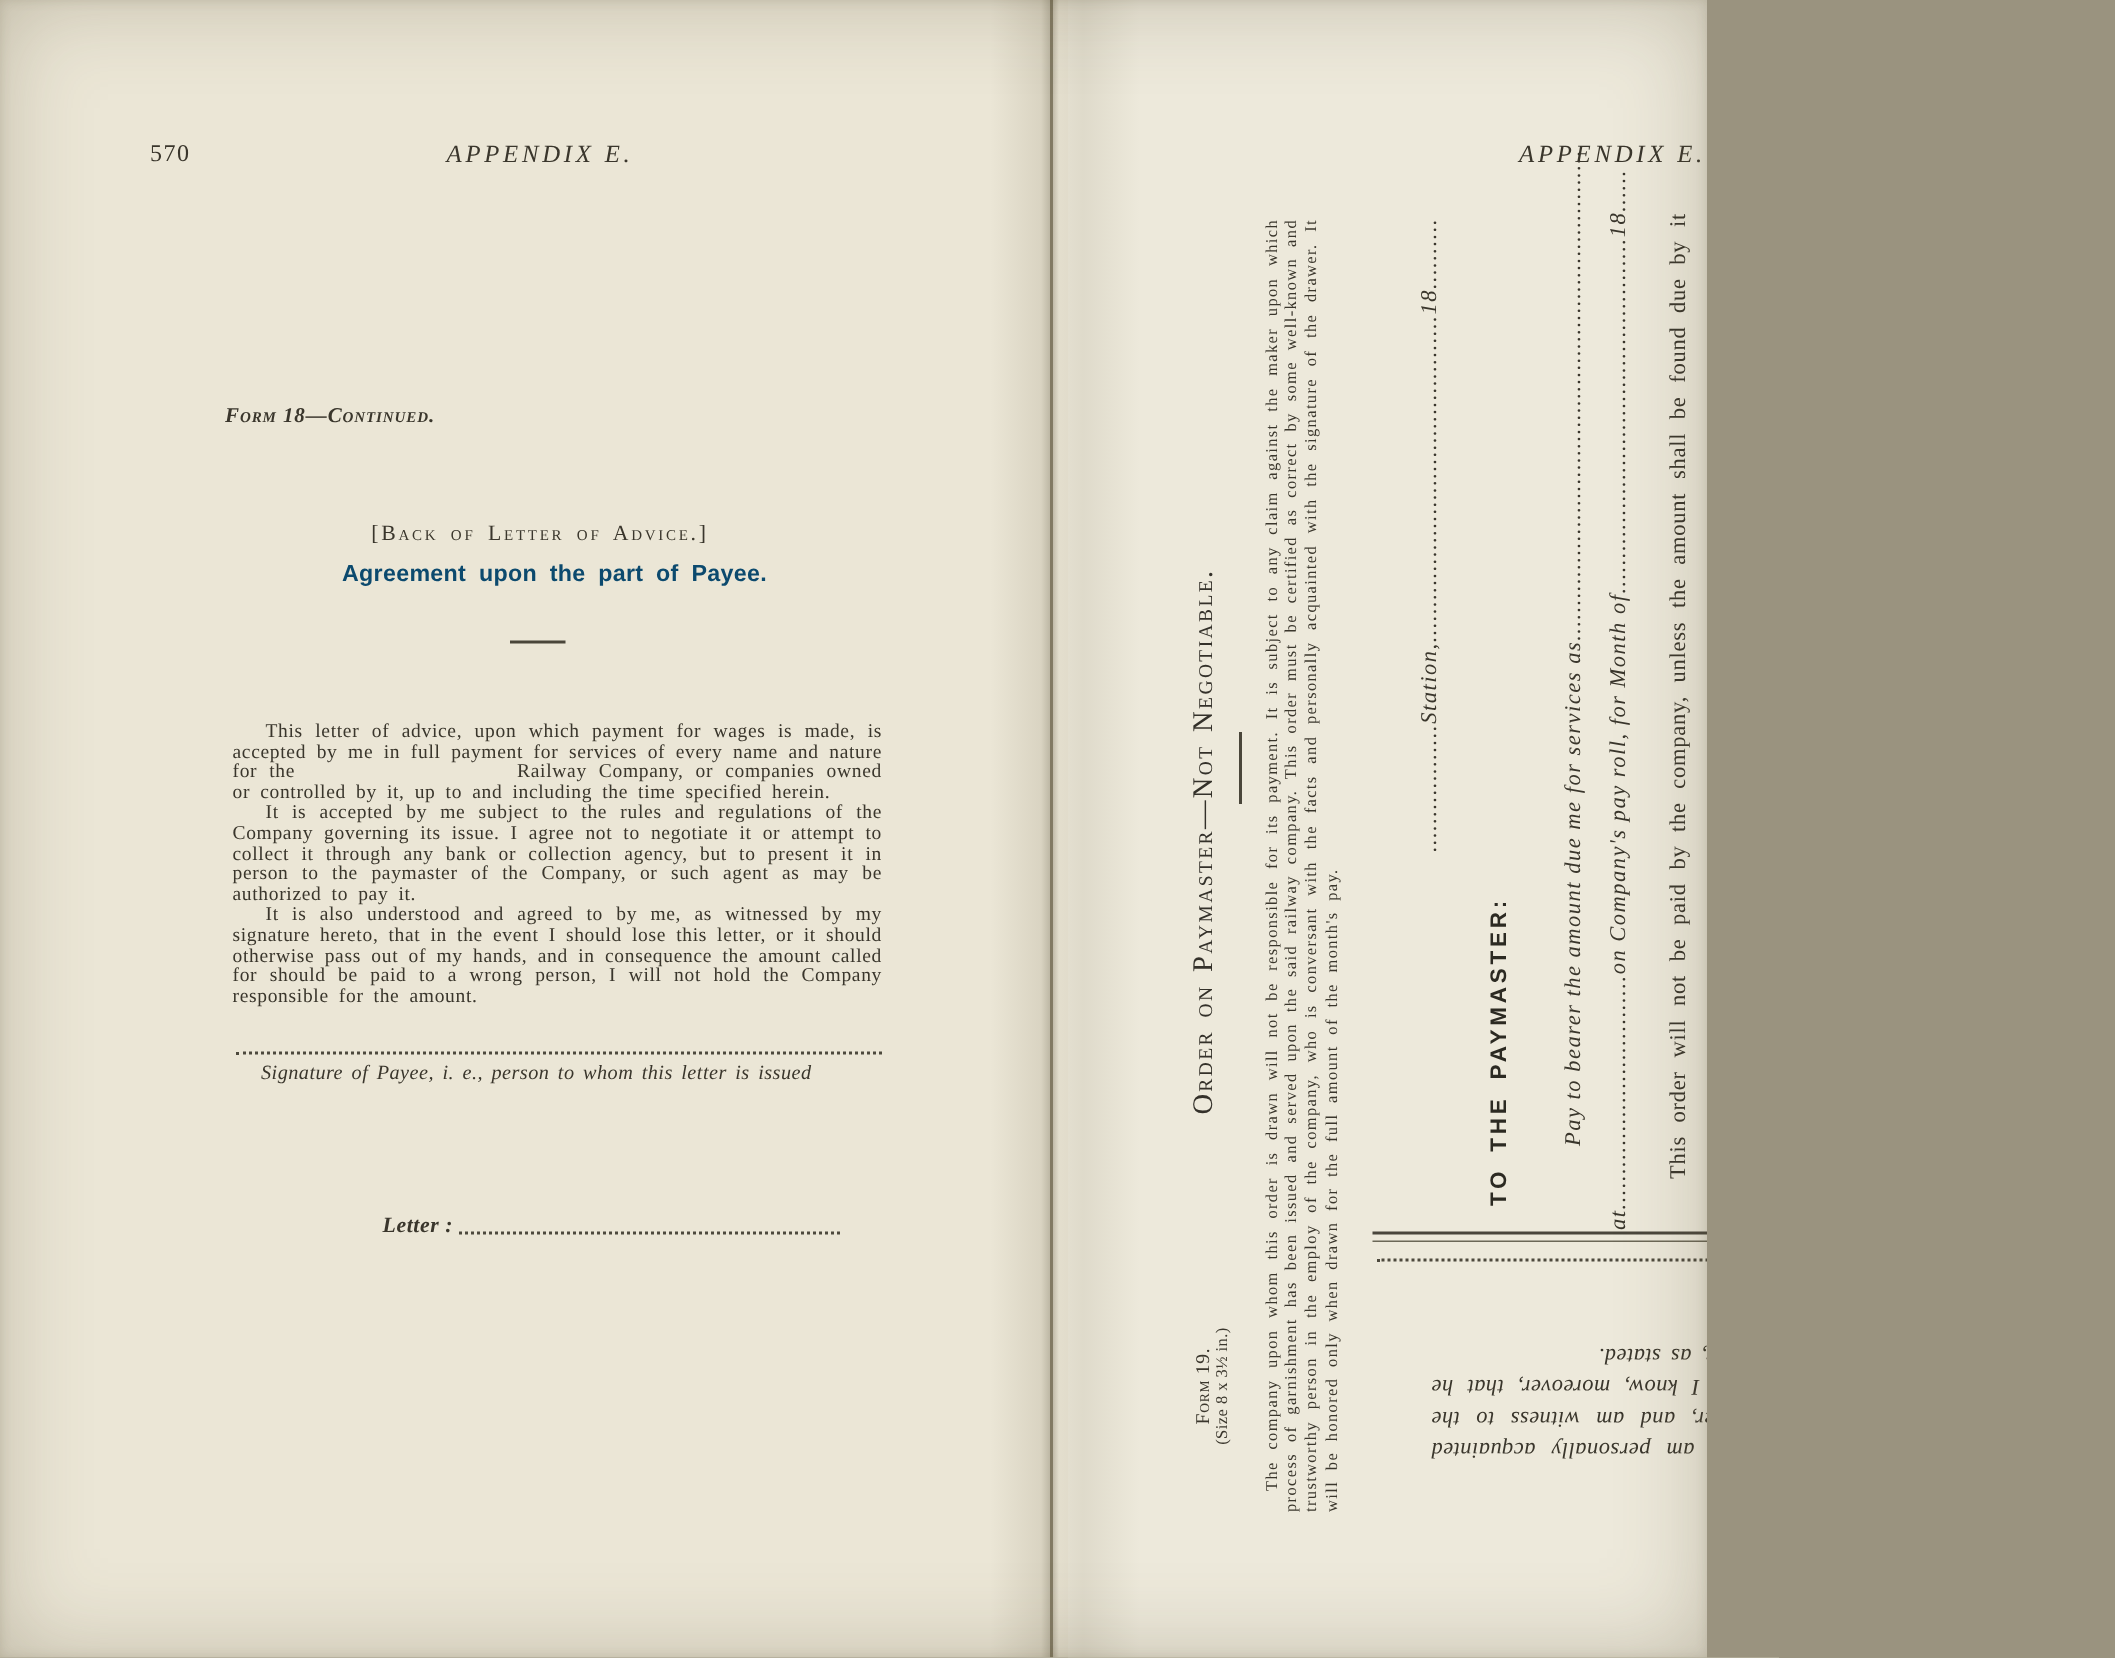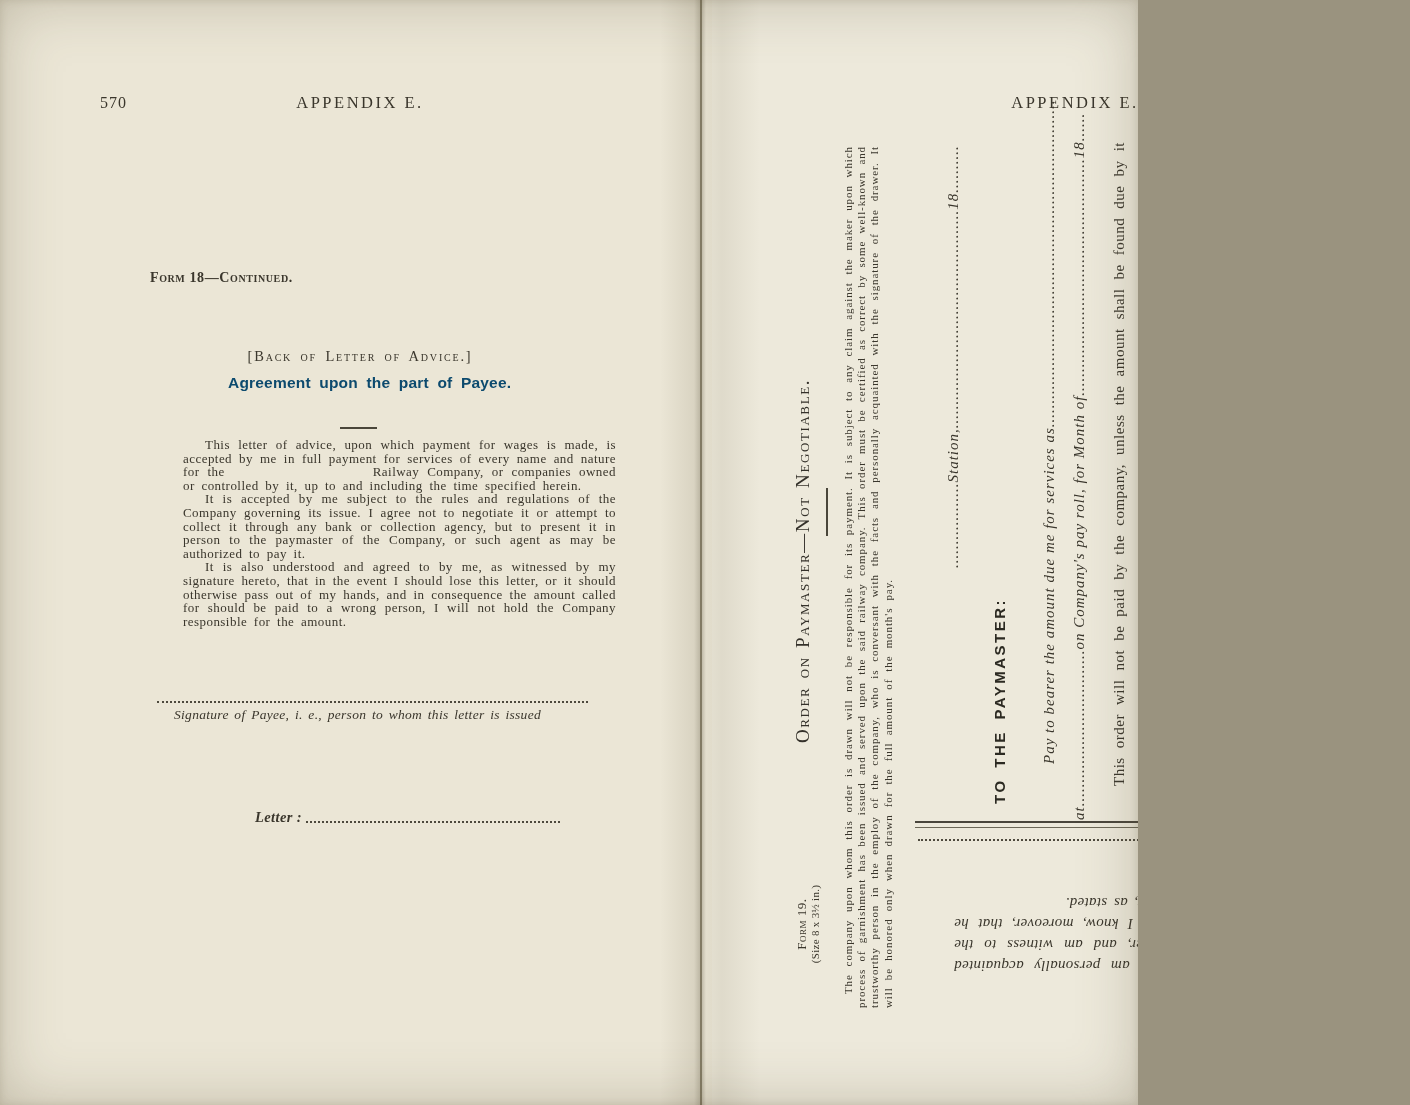--- a/index.html
+++ b/index.html
@@ -14,24 +14,24 @@
   .vignette{position:absolute;inset:0;box-shadow:inset 0 0 60px rgba(95,85,58,0.30), inset 0 0 8px rgba(95,85,58,0.18);pointer-events:none;z-index:40;}
   .spine-grad{position:absolute;left:660px;top:0;width:100px;height:1105px;z-index:2;
     background:linear-gradient(to right, rgba(110,100,72,0) 0%, rgba(110,100,72,0.14) 34%, rgba(88,80,56,0.34) 41%, rgba(110,100,72,0.06) 46%, rgba(120,112,84,0.12) 62%, rgba(120,112,84,0) 100%);}
   .spine-line{position:absolute;left:700px;top:0;width:2px;height:1105px;background:rgba(120,112,88,0.85);z-index:3;}
 
   .abs{position:absolute;}
   .center{text-align:center;}
 
   
   .pageno{font-size:16px;letter-spacing:1px;}
-  .runhead{font-size:16.5px;letter-spacing:2.5px;}
+  .runhead{font-size:16.5px;font-style:italic;letter-spacing:2.5px;}
 
   
-  .form-heading{font-size:14px;font-variant:small-caps;font-weight:600;letter-spacing:0.6px;}
+  .form-heading{font-size:14px;font-variant:small-caps;font-weight:600;letter-spacing:0.6px;font-style:italic;}
   .back-caption{font-size:14.5px;font-variant:small-caps;letter-spacing:1.8px;word-spacing:3px;}
   .agreement{font-family:"Liberation Sans", sans-serif;font-weight:bold;font-size:15.5px;word-spacing:4px;letter-spacing:0.2px;color:#0c4a6e;}
   .short-rule{border-top:2px solid #4a463a;}
   .bodycopy{width:433px;font-size:13px;line-height:13.6px;text-align:justify;letter-spacing:0.45px;word-spacing:3px;}
   .bodycopy p{margin:0;text-indent:22px;}
   .blank-gap{display:inline-block;width:148px;}
   .dotted-rule{border-top:2px dotted #4d493d;}
   .sig-caption{font-style:italic;font-size:13.5px;letter-spacing:0.3px;word-spacing:2px;}
   .fill-row{display:flex;align-items:flex-end;}
   .fill-row .lbl{font-style:italic;font-weight:600;font-size:14.5px;white-space:nowrap;letter-spacing:0.4px;}
@@ -70,21 +70,21 @@
 
   <div class="abs pageno" style="left:100px;top:94px;">570</div>
   <div class="abs runhead center" style="left:230px;top:93px;width:260px;">APPENDIX E.</div>
 
   <div class="abs form-heading" style="left:150px;top:270px;">Form 18—Continued.</div>
 
   <div class="abs back-caption center" style="left:150px;top:336px;width:420px;margin-top:12px;">[Back of Letter of Advice.]</div>
   <div class="abs agreement" style="left:228px;top:374px;">Agreement upon the part of Payee.</div>
   <div class="abs short-rule" style="left:340px;top:427px;width:37px;"></div>
 
-  <div class="abs bodycopy" style="left:155px;top:438px;margin-left:28px;">
+  <div class="abs bodycopy" style="left:155px;top:480px;">
     <p><span>This letter of advice, upon which payment for wages is made, is accepted by me in full payment for services of every name and nature for the</span><span class="blank-gap"></span><span>Railway Company, or companies owned or controlled by it, up to and including the time specified herein.</span></p>
     <p>It is accepted by me subject to the rules and regulations of the Company governing its issue.  I agree not to negotiate it or attempt to collect it through any bank or collection agency, but to present it in person to the paymaster of the Company, or such agent as may be authorized to pay it.</p>
     <p>It is also understood and agreed to by me, as witnessed by my signature hereto, that in the event I should lose this letter, or it should otherwise pass out of my hands, and in consequence the amount called for should be paid to a wrong person, I will not hold the Company responsible for the amount.</p>
   </div>
 
   <div class="abs dotted-rule" style="left:157px;top:701px;width:431px;"></div>
   <div class="abs sig-caption center" style="left:141px;top:707px;width:433px;">Signature of Payee, i. e., person to whom this letter is issued</div>
 
   <div class="abs fill-row" style="left:255px;top:809px;width:305px;">
     <span class="lbl">Letter :</span>

